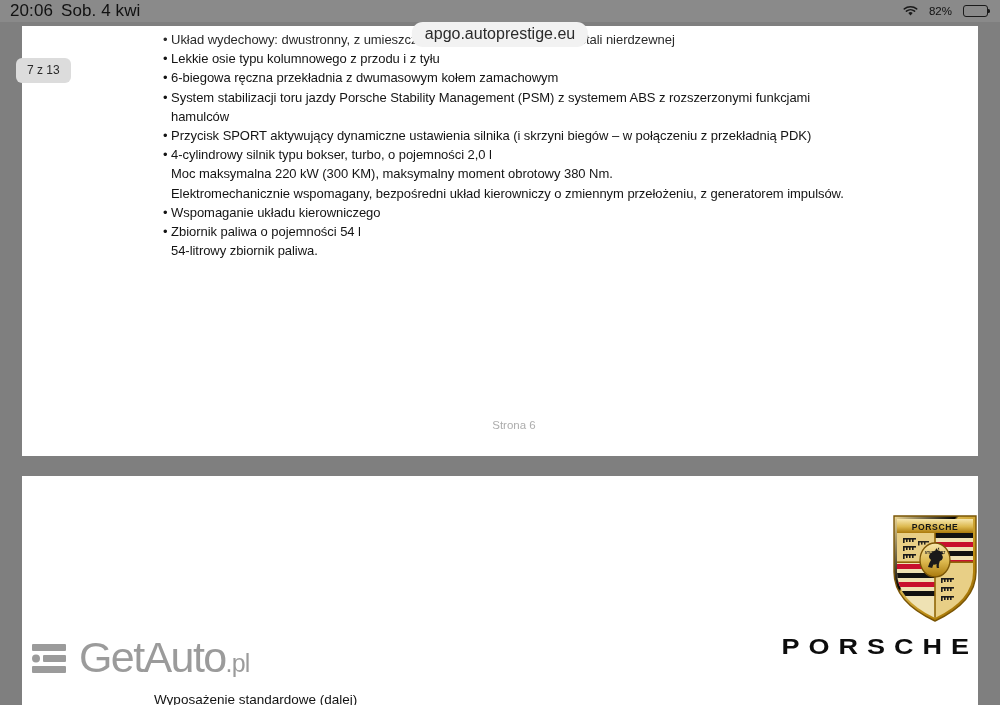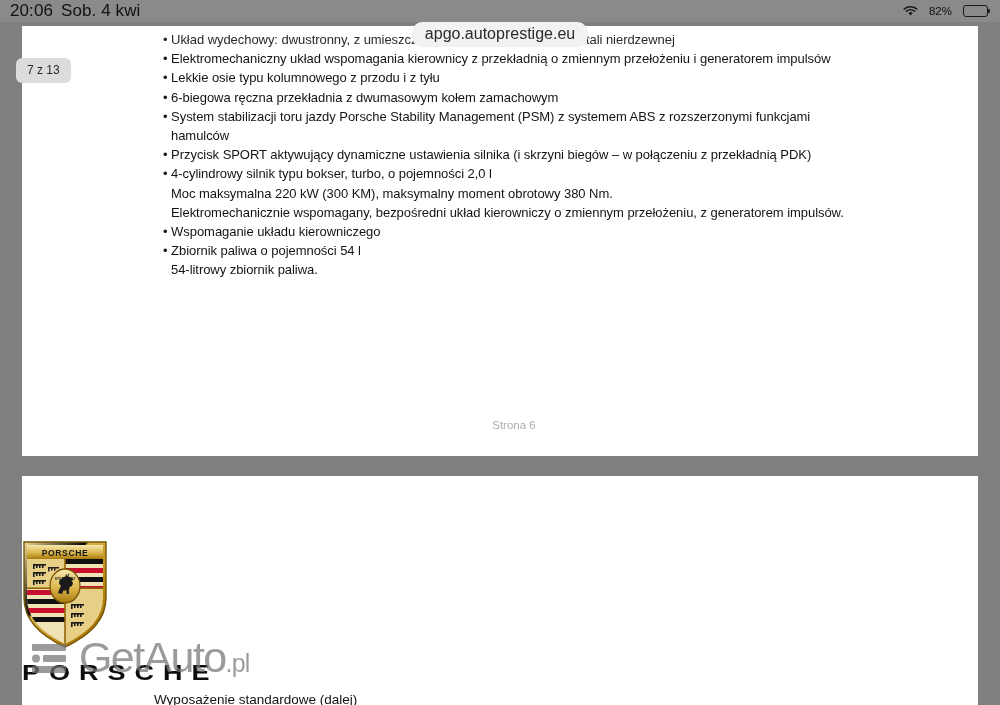--- a/index.html
+++ b/index.html
@@ -93,21 +93,21 @@
   #page-footer {
     position: absolute; left: 0; top: 393px;
     width: 956px; text-align: center;
     font-size: 11.5px; color: #adadad; padding-left: 28px;
   }
 
   
   #crest-wrap {
     position: absolute; left: 0; top: 38px;
     width: 956px;
-    display: flex; flex-direction: column; align-items: flex-start; margin-top: 26px;
+    display: flex; flex-direction: column; align-items: flex-end;
   }
   #porsche-wordmark {
     margin-top: 10px;
     font-size: 27px; font-weight: 700;
     letter-spacing: 9px; color: #0d0d0d;
     font-family: "Liberation Sans", sans-serif;
     transform: scaleY(.8);
   }
 
   
@@ -131,21 +131,20 @@
 </style>
 </head>
 <body>
 
 <div id="doc-scroll">
 
   <div class="pdf-page" id="page-current">
 
     <div id="spec-list">
       <div class="spec-line bullet clipped"><span>•&nbsp;</span><span>Układ wydechowy: dwustronny, z umieszczoną podwójną końcówką ze stali nierdzewnej</span></div>
-      <div class="spec-line bullet"><span>•&nbsp;</span><span>Elektromechaniczny układ wspomagania kierownicy z przekładnią o zmiennym przełożeniu i generatorem impulsów</span></div>
       <div class="spec-line bullet"><span>•&nbsp;</span><span>Lekkie osie typu kolumnowego z przodu i z tyłu</span></div>
       <div class="spec-line bullet"><span>•&nbsp;</span><span>6-biegowa ręczna przekładnia z dwumasowym kołem zamachowym</span></div>
       <div class="spec-line bullet"><span>•&nbsp;</span><span>System stabilizacji toru jazdy Porsche Stability Management (PSM) z systemem ABS z rozszerzonymi funkcjami</span></div>
       <div class="spec-line cont"><span>hamulców</span></div>
       <div class="spec-line bullet"><span>•&nbsp;</span><span>Przycisk SPORT aktywujący dynamiczne ustawienia silnika (i skrzyni biegów – w połączeniu z przekładnią PDK)</span></div>
       <div class="spec-line bullet"><span>•&nbsp;</span><span>4-cylindrowy silnik typu bokser, turbo, o pojemności 2,0 l</span></div>
       <div class="spec-line cont"><span>Moc maksymalna 220 kW (300 KM), maksymalny moment obrotowy 380 Nm.</span></div>
       <div class="spec-line cont"><span>Elektromechanicznie wspomagany, bezpośredni układ kierowniczy o zmiennym przełożeniu, z generatorem impulsów.</span></div>
       <div class="spec-line bullet"><span>•&nbsp;</span><span>Wspomaganie układu kierowniczego</span></div>
       <div class="spec-line bullet"><span>•&nbsp;</span><span>Zbiornik paliwa o pojemności 54 l</span></div>

